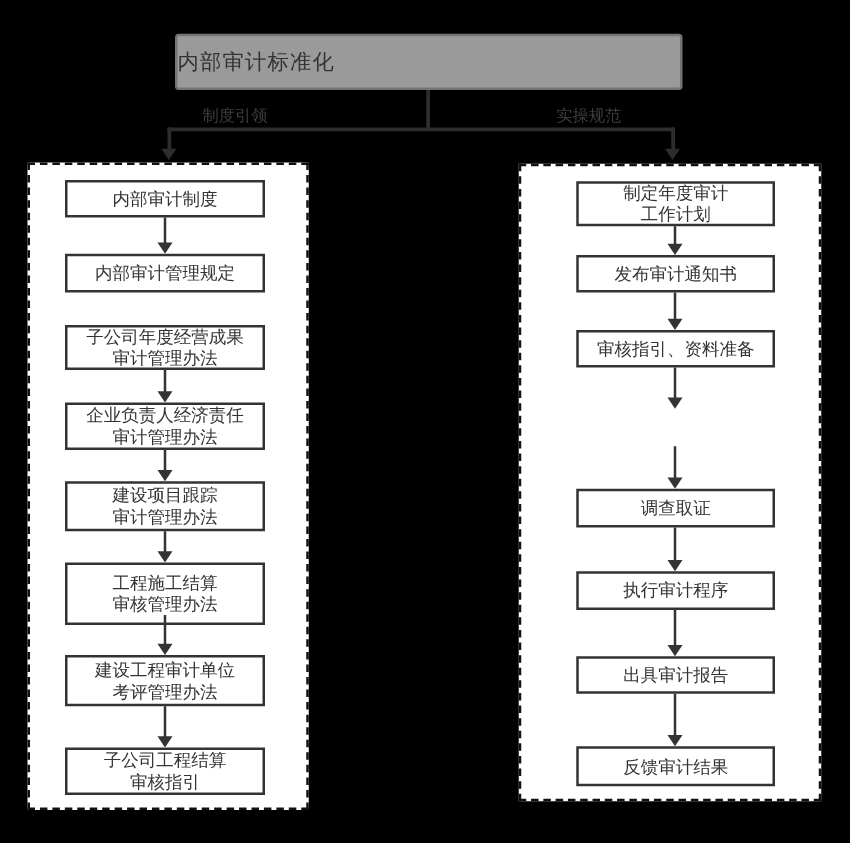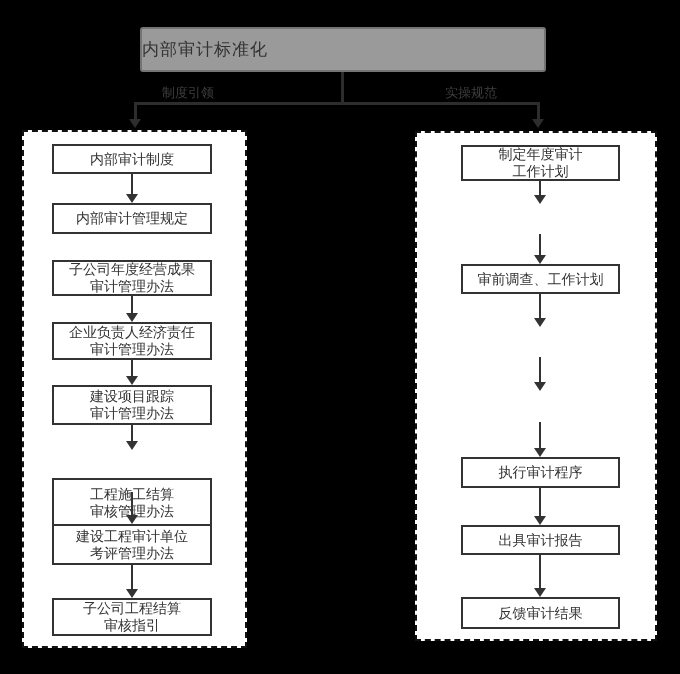--- a/index.html
+++ b/index.html
@@ -105,38 +105,40 @@
 
     <div class="node" style="top:128px; height:36px;">子公司年度经营成果
 审计管理办法</div>
     <div class="varrow" style="top:164px; height:26px;"></div>
     <div class="node" style="top:190px; height:38px;">企业负责人经济责任
 审计管理办法</div>
     <div class="varrow" style="top:228px; height:25px;"></div>
     <div class="node" style="top:253px; height:40px;">建设项目跟踪
 审计管理办法</div>
     <div class="varrow" style="top:293px; height:25px;"></div>
-    <div class="node" style="top:318px; height:50px;margin-top:28px;">工程施工结算
+    <div class="node" style="top:318px; height:50px;">工程施工结算
 审核管理办法</div>
     <div class="varrow" style="top:360px; height:32px;"></div>
     <div class="node" style="top:392px; height:41px;">建设工程审计单位
 考评管理办法</div>
     <div class="varrow" style="top:433px; height:33px;"></div>
     <div class="node" style="top:466px; height:38px;">子公司工程结算
 审核指引</div>
   </div>
 
   <div class="group right">
     <div class="node" style="top:12px;  height:36px;">制定年度审计
 工作计划</div>
     <div class="varrow" style="top:48px;  height:23px;"></div>
+    <div class="node" style="top:71px;  height:30px;">发布审计通知书</div>
     <div class="varrow" style="top:101px; height:30px;"></div>
-    <div class="node" style="top:131px; height:30px;">审前调查、工作计划</div>
+    <div class="node" style="top:131px; height:30px;">审核指引、资料准备</div>
     <div class="varrow" style="top:161px; height:33px;"></div>
     <div class="varrow" style="top:224px; height:34px;"></div>
+    <div class="node" style="top:258px; height:31px;">调查取证</div>
     <div class="varrow" style="top:289px; height:35px;"></div>
     <div class="node" style="top:324px; height:31px;">执行审计程序</div>
     <div class="varrow" style="top:355px; height:37px;"></div>
     <div class="node" style="top:392px; height:30px;">出具审计报告</div>
     <div class="varrow" style="top:422px; height:42px;"></div>
     <div class="node" style="top:464px; height:32px;">反馈审计结果</div>
   </div>
 
 </div>
 

